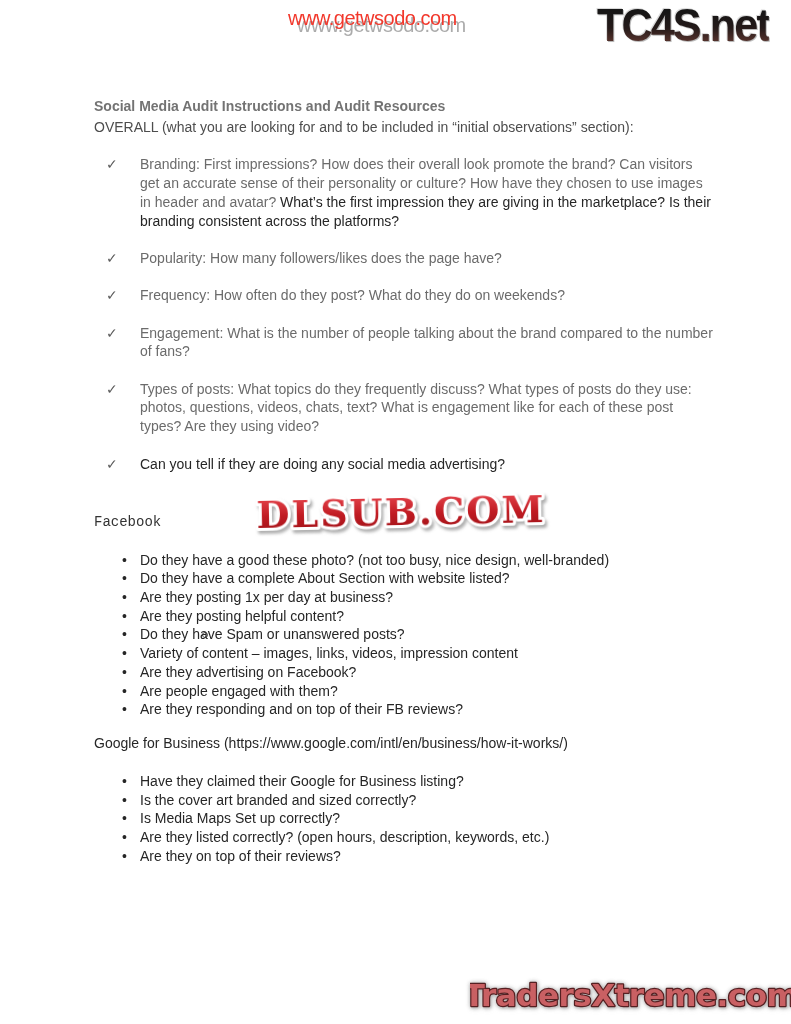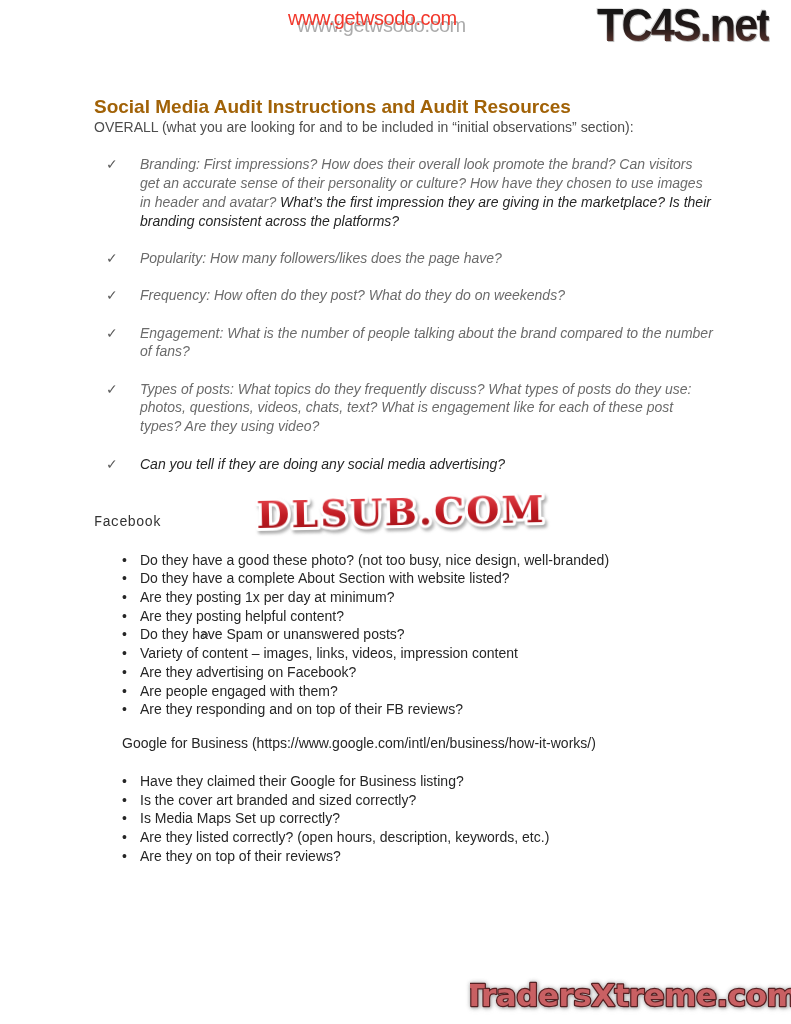--- a/index.html
+++ b/index.html
@@ -63,48 +63,48 @@
     left: 94px;
     top: 0;
     width: 622px;
     z-index: 10;
     font-size: 14px;
     line-height: 18.7px;
     color: #666666;
   }
   .title {
     margin-top: 95px;
-    font-size: 19px;
+    font-size: 14px;
     line-height: 23px;
     font-weight: bold;
-    color: #a16207;
+    color: #737373;
   }
   .overall-heading {
     color: #4d4d4d;
   }
   ul.checklist { list-style: none; }
   ul.checklist > li {
     position: relative;
     margin-top: 18.7px;
     padding-left: 46px;
     width: 620px;
   }
-  ul.checklist > li .item-text-wrap { display: block; max-width: 575px; font-style: italic; }
+  ul.checklist > li .item-text-wrap { display: block; max-width: 575px; }
   .check {
     position: absolute;
     left: 12px;
     top: 0;
     font-size: 14px;
     color: #5c5c5c;
   }
   .t-gray { color: #6b6b6b; }
   .t-black { color: #262626; }
   .sec-heading { color: #333333; }
   .sec-heading.fb { margin-top: 40px; font-family: Liberation Mono, monospace; }
-  .sec-heading.gb { margin-top: 15.5px; color: #262626; margin-left: 28px; }
+  .sec-heading.gb { margin-top: 15.5px; color: #262626; }
   ul.bullets {
     list-style: none;
     margin-top: 18.7px;
     color: #262626;
   }
   ul.bullets > li {
     position: relative;
     padding-left: 46px;
   }
   .dot {
@@ -206,21 +206,21 @@
         <span class="check">✓</span>
         <span class="item-text-wrap"><span class="t-black">Can you tell if they are doing any social media advertising?</span></span>
       </li>
     </ul>
 
     <p class="sec-heading fb">Facebook</p>
 
     <ul class="bullets">
       <li><span class="dot">•</span><span>Do they have a good these photo? (not too busy, nice design, well-branded)</span></li>
       <li><span class="dot">•</span><span>Do they have a complete About Section with website listed?</span></li>
-      <li><span class="dot">•</span><span>Are they posting 1x per day at minimum?</span></li>
+      <li><span class="dot">•</span><span>Are they posting 1x per day at business?</span></li>
       <li><span class="dot">•</span><span>Are they posting helpful content?</span></li>
       <li class="sub"><span class="circle"></span></li>
       <li><span class="dot">•</span><span>Do they have Spam or unanswered posts?</span></li>
       <li><span class="dot">•</span><span>Variety of content – images, links, videos, impression content</span></li>
       <li><span class="dot">•</span><span>Are they advertising on Facebook?</span></li>
       <li><span class="dot">•</span><span>Are people engaged with them?</span></li>
       <li><span class="dot">•</span><span>Are they responding and on top of their FB reviews?</span></li>
     </ul>
 
     <p class="sec-heading gb">Google for Business (https://www.google.com/intl/en/business/how-it-works/)</p>

